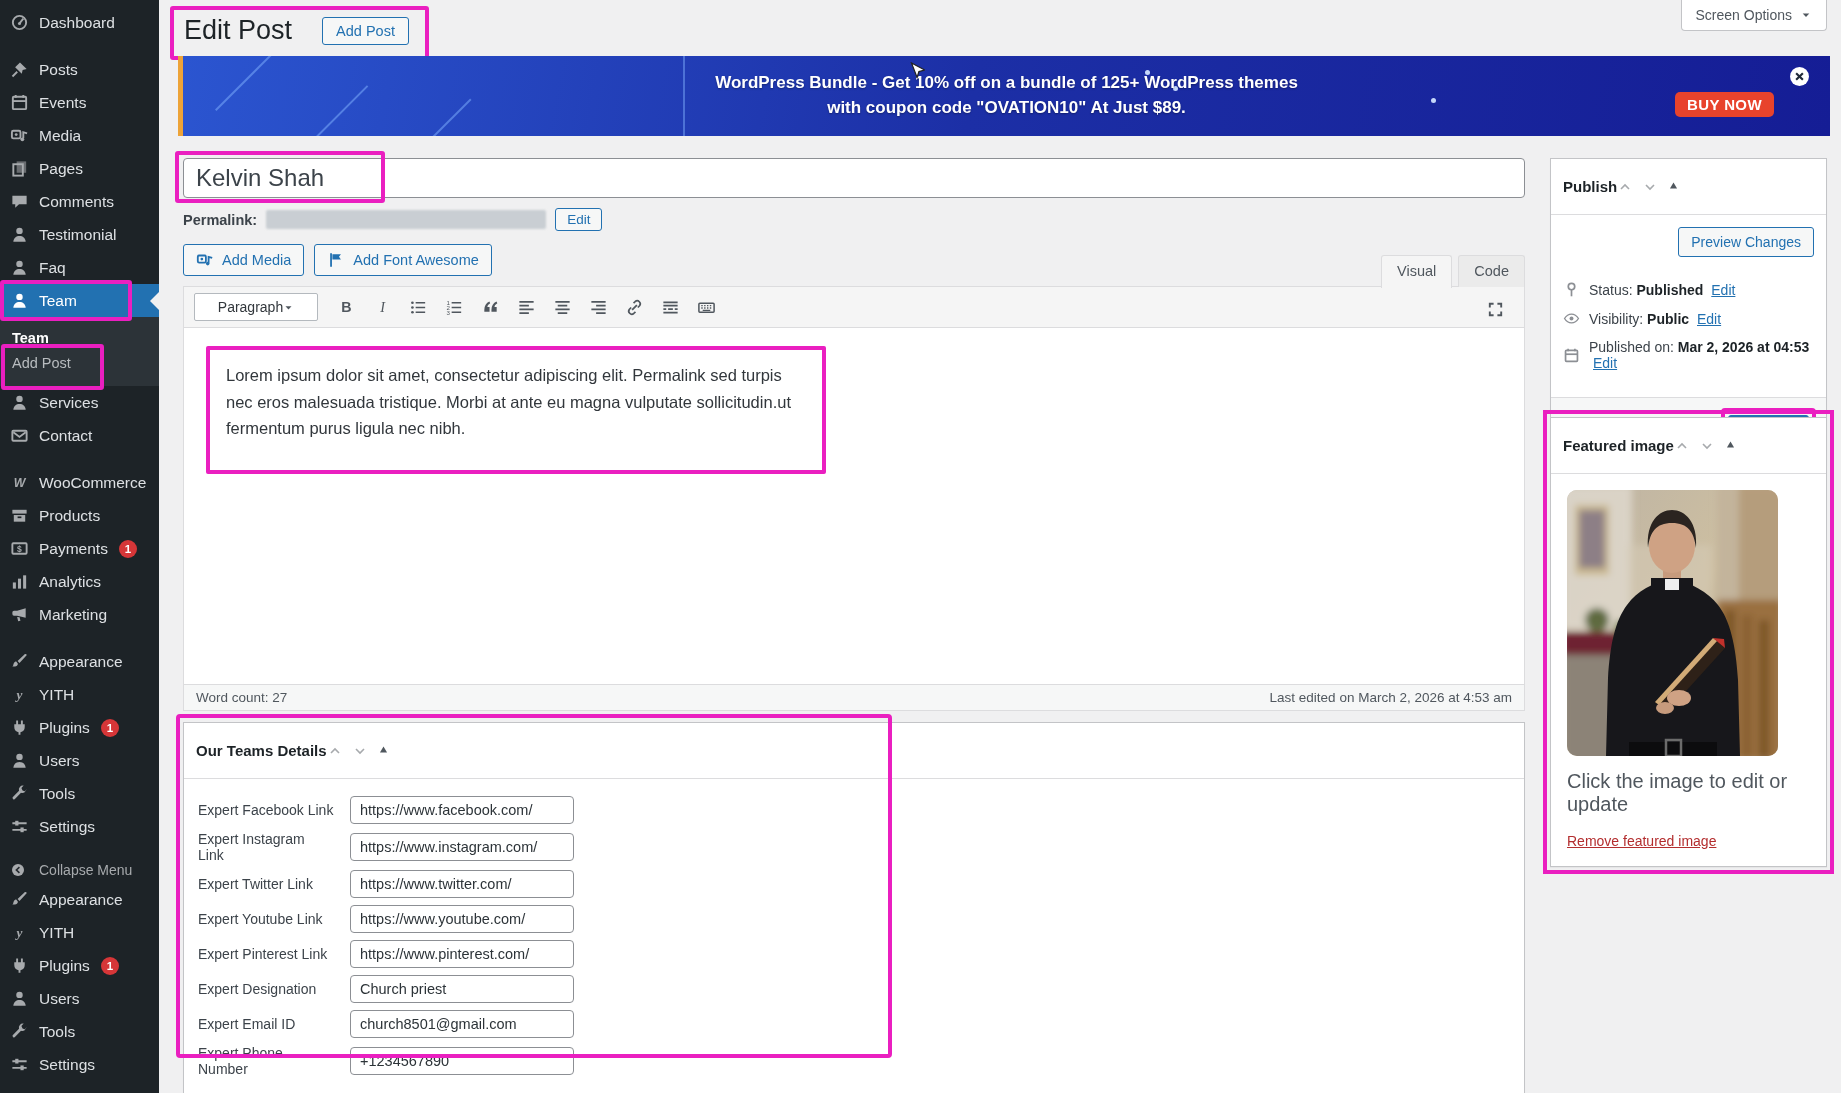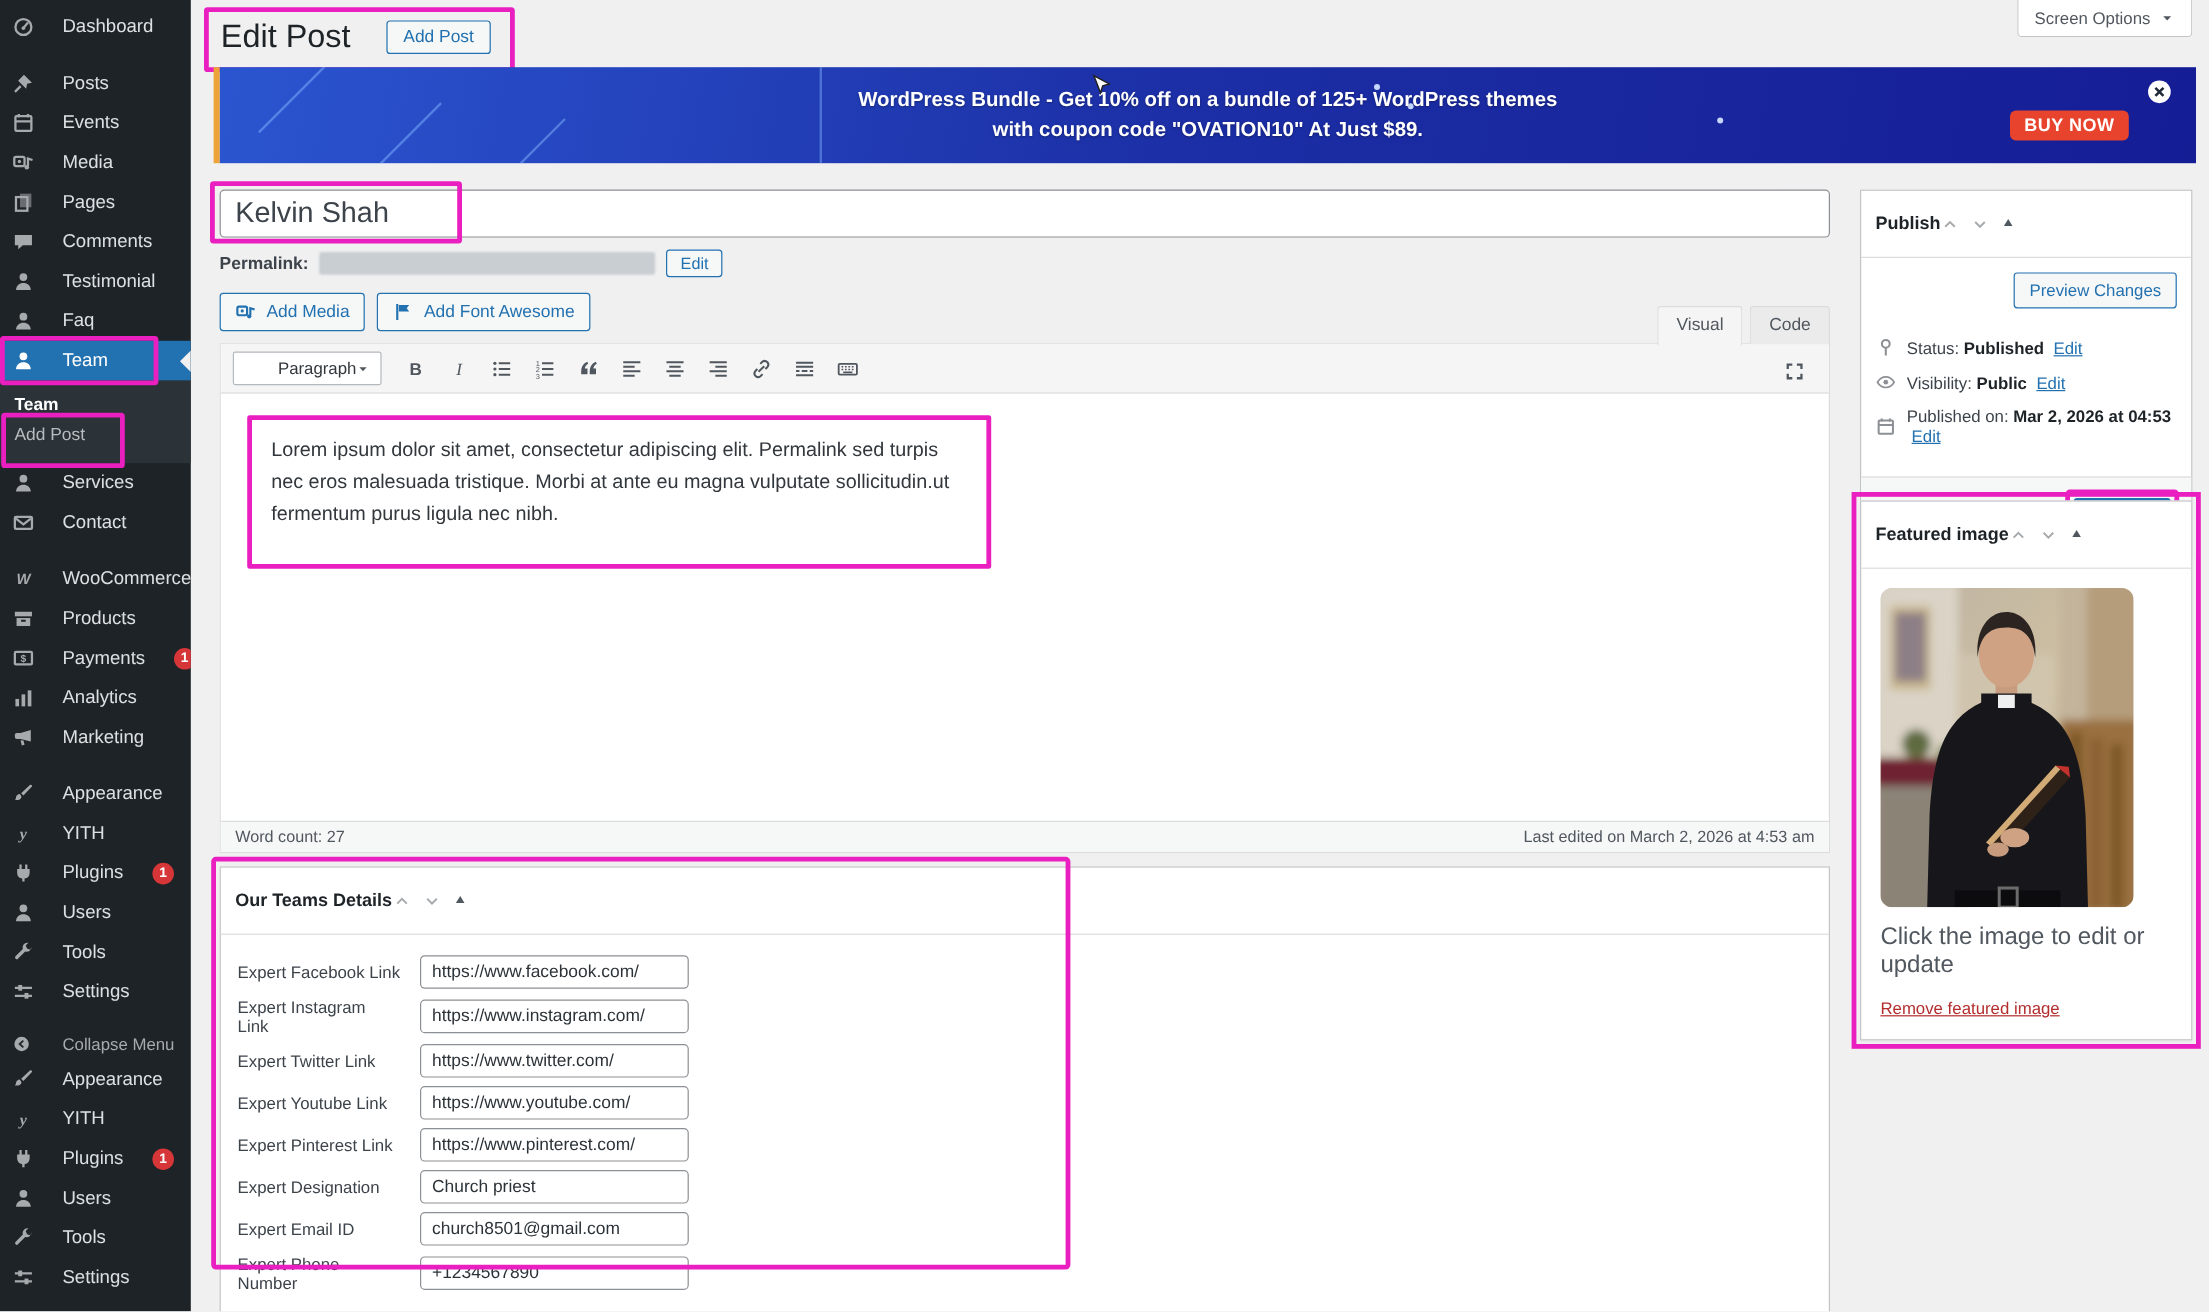--- a/index.html
+++ b/index.html
@@ -3,21 +3,21 @@
 <meta charset="utf-8">
 <style>
 :root{ --pink:#ea1fc0; --accent:#2271b1; --menu-bg:#1d2327; --sub-bg:#2c3338; }
 *{box-sizing:border-box;margin:0;padding:0}
 body{font-family:"Liberation Sans",sans-serif;background:#f0f0f1}
 #page{position:relative;width:1841px;height:1093px;background:#f0f0f1;overflow:hidden}
 svg{display:block}
 .mi-icon svg,.tb-btn svg{width:19px;height:19px;fill:currentColor}
 
 #sidebar{position:absolute;left:0;top:0;width:159px;height:1093px;background:var(--menu-bg);color:#dde0e3;padding-top:6px;overflow:hidden}
-.menu-item{position:relative;display:flex;align-items:center;gap:22px;padding:7px 6px 7px 10px;font-size:15.5px;cursor:pointer}
+.menu-item{position:relative;display:flex;align-items:center;gap:9px;padding:7px 6px 7px 10px;font-size:15.5px;cursor:pointer}
 .menu-item .mi-icon{color:#a7aaad;width:20px;flex:0 0 20px}
 .menu-item.active{background:var(--accent);color:#fff}
 .menu-item.active .mi-icon{color:#fff}
 .menu-item.active::after{content:'';position:absolute;right:0;top:50%;margin-top:-9px;border:9px solid transparent;border-right-color:#f0f0f1}
 .menu-item.muted{color:#a7aaad;font-size:14px;padding:5px 6px 5px 10px}
 .menu-item.muted .mi-icon svg{width:16px;height:16px}
 .menu-gap{height:14px}
 .badge{background:#d63638;color:#fff;border-radius:50%;min-width:18px;height:18px;line-height:18px;text-align:center;font-size:11.5px;margin-left:2px;font-weight:700}
 .submenu{background:var(--sub-bg);padding:7px 0 9px}
 .submenu-title{color:#fff;font-weight:700;font-size:14.5px;padding:6px 12px 3px}
@@ -55,21 +55,21 @@
 .editor{position:absolute;left:183px;top:244px;width:1342px}
 .editor-top{position:relative;height:42px}
 .media-buttons{position:absolute;left:0;top:0;display:flex;gap:10px}
 .wp-btn{display:inline-flex;align-items:center;gap:8px;font-size:14.5px;color:var(--accent);border:1px solid var(--accent);background:#f6f7f7;border-radius:3px;padding:6px 12px;cursor:pointer}
 .wp-btn svg{width:18px;height:18px;fill:currentColor}
 .editor-tabs{position:absolute;right:0;bottom:-1px;display:flex}
 .tab{font-size:14.5px;color:#50575e;padding:7px 15px;border:1px solid #dcdcde;border-bottom:none;background:#ebebeb;margin-left:6px;border-radius:3px 3px 0 0;cursor:pointer}
 .tab.active{background:#f5f5f5;position:relative;z-index:3;padding-bottom:9px;margin-bottom:-1px}
 .editor-shell{border:1px solid #dcdcde;background:#fff}
 .mce-toolbar{display:flex;align-items:center;background:#f5f5f5;border-bottom:1px solid #dcdcde;padding:6px 10px;position:relative;height:41px}
-.para-select{display:flex;align-items:center;justify-content:flex-end;width:124px;height:28px;background:#fff;border:1px solid #b4b9be;border-radius:2px;padding:0 9px;font-size:14px;color:#32373c;margin-right:12px;cursor:pointer}
+.para-select{display:flex;align-items:center;justify-content:center;width:124px;height:28px;background:#fff;border:1px solid #b4b9be;border-radius:2px;padding:0 9px;font-size:14px;color:#32373c;margin-right:12px;cursor:pointer}
 .para-select svg{width:11px;height:11px;fill:#50575e}
 .tb-btn{width:33px;height:29px;display:inline-flex;align-items:center;justify-content:center;color:#50575e;border-radius:2px;cursor:pointer}
 .fullscreen-btn{position:absolute;right:12px;top:8px}
 .editor-body{min-height:356px;padding:18px 22px;position:relative}
 .content-annotation{border:4px solid var(--pink);border-radius:2px;width:620px;min-height:128px;padding:12px 16px;font-size:16.5px;line-height:26.5px;color:#32373c}
 .editor-footer{display:flex;justify-content:space-between;align-items:center;background:#f6f7f7;border-top:1px solid #dcdcde;padding:4px 12px;font-size:13.5px;color:#50575e;height:26px}
 
 .postbox{background:#fff;border:1px solid #c3c4c7;box-shadow:0 1px 1px rgba(0,0,0,.04)}
 .postbox-header{display:flex;align-items:center;justify-content:flex-start;padding:0 12px;height:56px;border-bottom:1px solid #dcdcde}
 .postbox-title{font-size:15px;font-weight:700;color:#1d2327}

